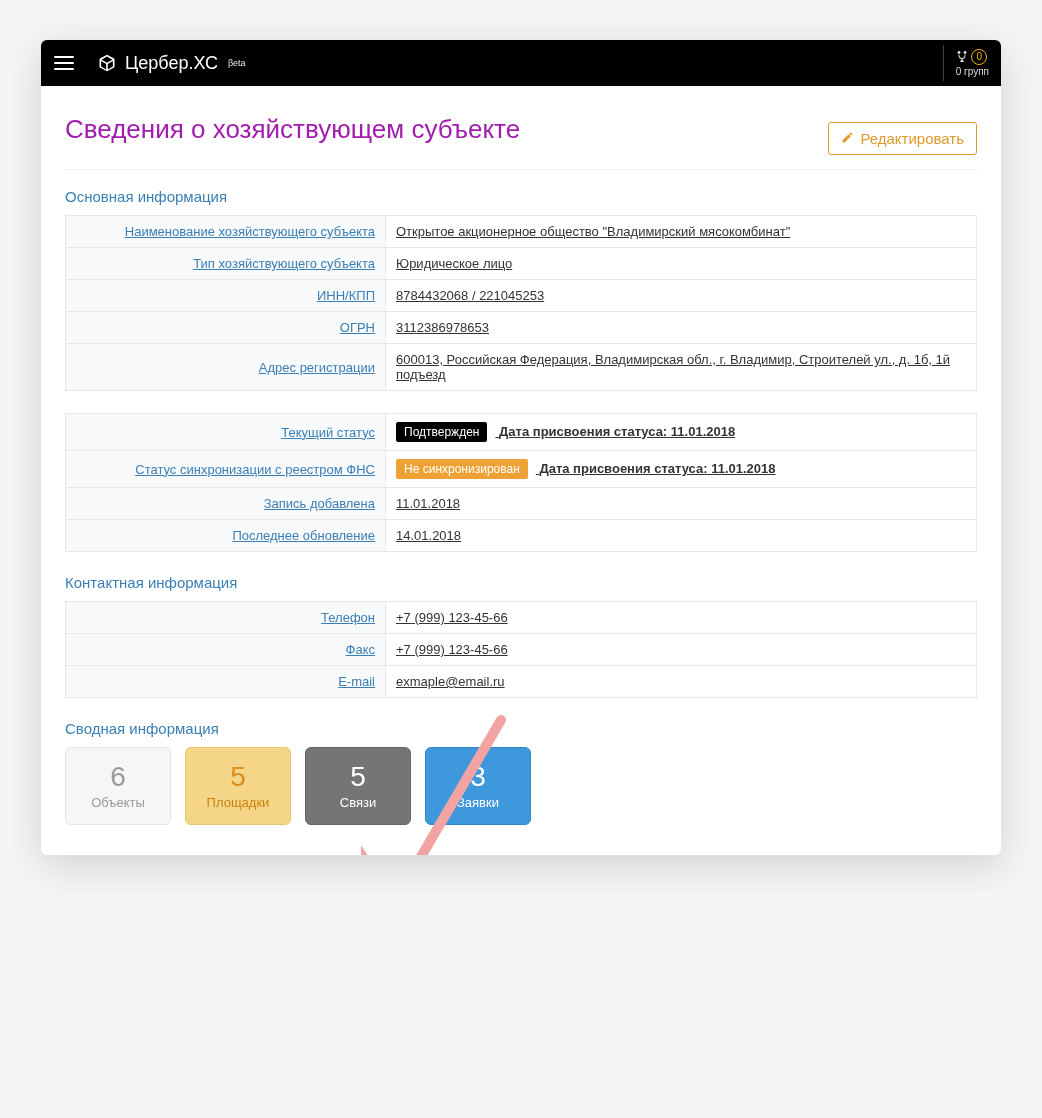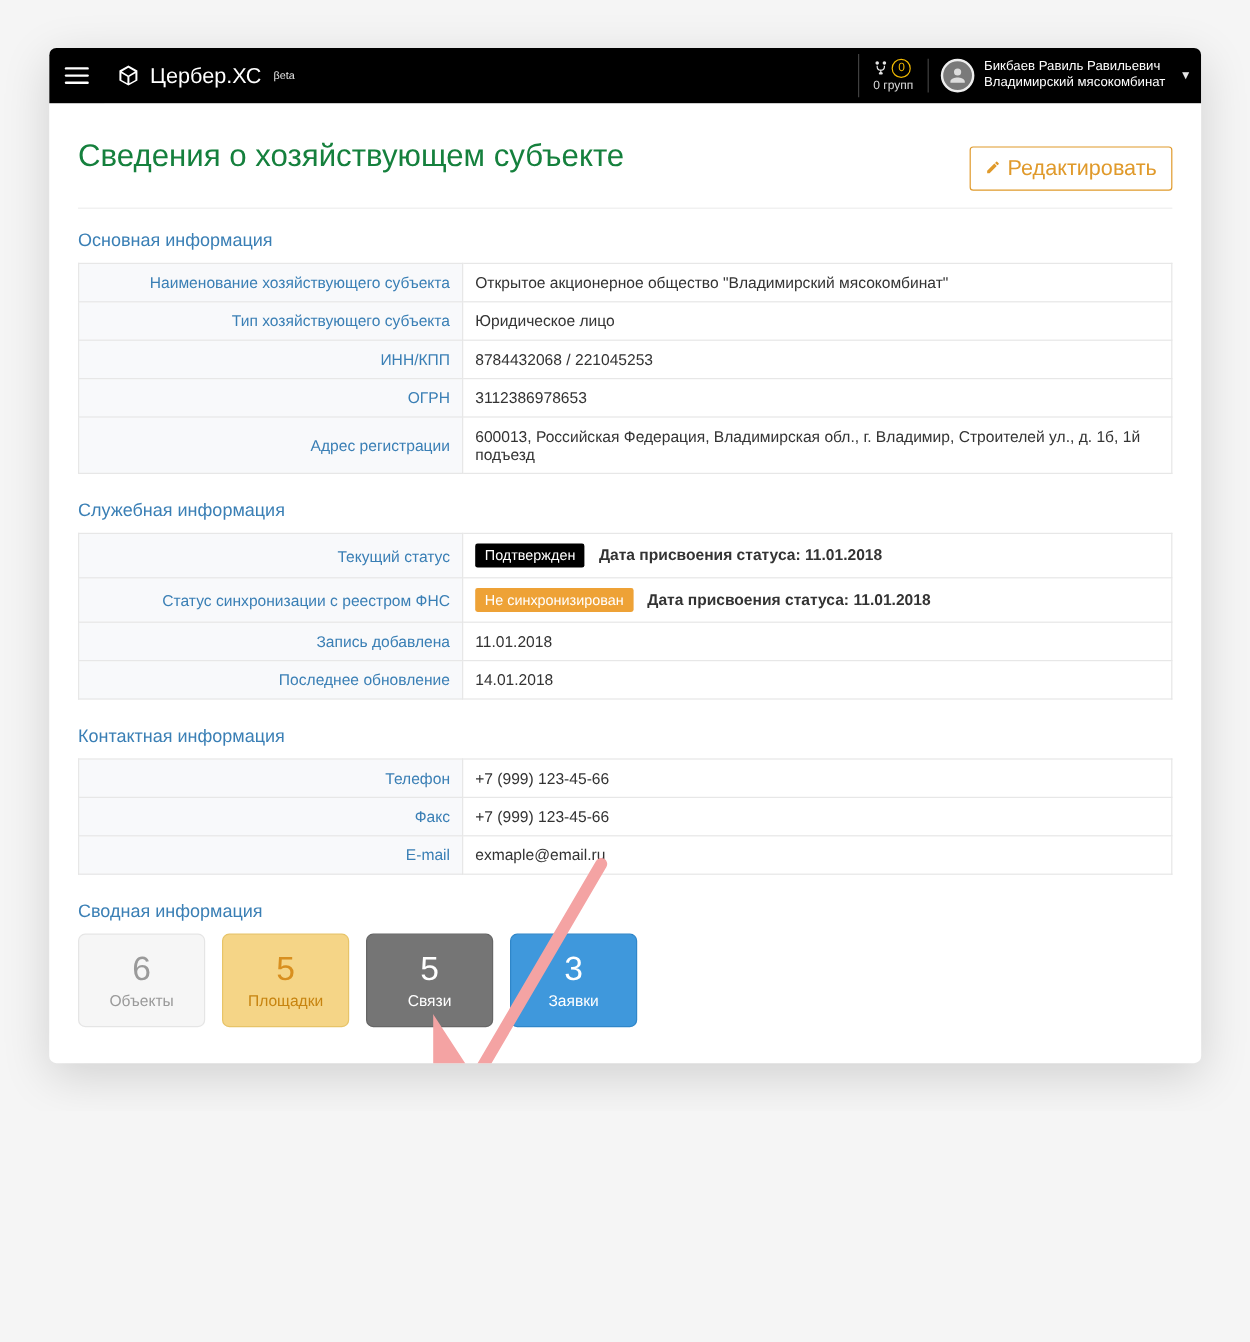--- a/index.html
+++ b/index.html
@@ -74,41 +74,41 @@
     background: #7a7a7a; border: 2px solid #eee;
     display: flex; align-items: center; justify-content: center;
   }
   .avatar svg { width: 18px; height: 18px; fill: #ddd; }
   .user-text { font-size: 11px; line-height: 1.25; }
   .caret { margin-left: 4px; font-size: 10px; opacity: 0.9; }
 
   .content { padding: 18px 24px 30px; }
   .title-row { display: flex; align-items: flex-start; }
   h1.page-title {
-    color: #15803d; font-weight: 300; font-size: 26px; margin: 10px 0 6px;
+    color: #a21caf; font-weight: 300; font-size: 26px; margin: 10px 0 6px;
     flex: 1;
   }
   .edit-btn {
     border: 1px solid #e09a2b; color: #e09a2b; background: #fff;
-    padding: 7px 12px; border-radius: 3px; font-size: 18px; cursor: pointer;
+    padding: 7px 12px; border-radius: 3px; font-size: 15px; cursor: pointer;
     display: inline-flex; align-items: center; gap: 6px;
     margin-top: 18px;
   }
   hr.sep { border: none; border-top: 1px solid #eee; margin: 14px 0 18px; }
 
   h3.section {
     color: #3a7fb5; font-weight: 400; font-size: 15px; margin: 12px 0 10px;
   }
 
   table.info {
     width: 100%; border-collapse: collapse; font-size: 13px;
     border: 1px solid #e7e7e7; margin-bottom: 22px;
   }
   table.info td {
-    border: 1px solid #e7e7e7; padding: 8px 10px; vertical-align: middle;
+    border: 1px solid #e7e7e7; padding: 8px 10px; vertical-align: middle; text-decoration: underline;
   }
   table.info td.k {
     width: 320px; text-align: right; color: #3a7fb5; background: #f8f9fb;
   }
   .badge {
     display: inline-block; color: #fff; font-size: 12px; padding: 3px 8px; border-radius: 2px;
     margin-right: 8px;
   }
   .badge-green { background: #000000; }
   .badge-orange { background: #eea236; }
@@ -165,32 +165,20 @@
     <div class="groups">
       <div class="count-row">
         <span class="icn">
           <svg width="10" height="12" viewBox="0 0 10 12">
               <path fill="#fff" d="M2 1a1.5 1.5 0 1 0 .01 3A1.5 1.5 0 0 0 2 1zm6 0a1.5 1.5 0 1 0 .01 3A1.5 1.5 0 0 0 8 1zM2.5 4.8v1c0 1.2 1 2.2 2.2 2.2h.6c1.2 0 2.2-1 2.2-2.2v-1h1v1c0 1.7-1.3 3.1-3 3.2v.9a1.5 1.5 0 1 1-1 0v-.9c-1.7-.1-3-1.5-3-3.2v-1h1z"></path>
             </svg>
         </span>
         <span class="cnt">0</span>
       </div>
       <span class="lbl">0 групп</span>
-    </div>
-    <div class="userbox">
-      <span class="avatar">
-        <svg viewBox="0 0 24 24">
-            <path d="M12 12a4 4 0 1 0-4-4 4 4 0 0 0 4 4zm0 2c-3 0-8 1.5-8 4.5V20h16v-1.5c0-3-5-4.5-8-4.5z"></path>
-          </svg>
-      </span>
-      <div class="user-text">
-        <div>Бикбаев Равиль Равильевич</div>
-        <div>Владимирский мясокомбинат</div>
-      </div>
-      <span class="caret">▼</span>
     </div>
   </div>
 
   <div class="content">
     <div class="title-row">
       <h1 class="page-title">Сведения о хозяйствующем субъекте</h1>
       <button class="edit-btn">
         <span>
           <svg width="13" height="13" viewBox="0 0 24 24">
               <path fill="#e09a2b" d="M3 17.25V21h3.75L17.81 9.94l-3.75-3.75L3 17.25zM20.71 7.04a1 1 0 0 0 0-1.41l-2.34-2.34a1 1 0 0 0-1.41 0l-1.83 1.83 3.75 3.75 1.83-1.83z"></path>
@@ -220,21 +208,20 @@
         <td class="k">ОГРН</td>
         <td>3112386978653</td>
       </tr>
       <tr>
         <td class="k">Адрес регистрации</td>
         <td>600013, Российская Федерация, Владимирская обл., г. Владимир, Строителей ул., д. 1б, 1й подъезд</td>
       </tr>
     </tbody>
       </table>
 
-    <h3 class="section">Служебная информация</h3>
     <table class="info">
       <tbody>
       <tr>
         <td class="k">Текущий статус</td>
         <td>
           <span class="badge badge-green">Подтвержден</span>
           <b>Дата присвоения статуса:</b>
           <b>11.01.2018</b>
         </td>
       </tr>

